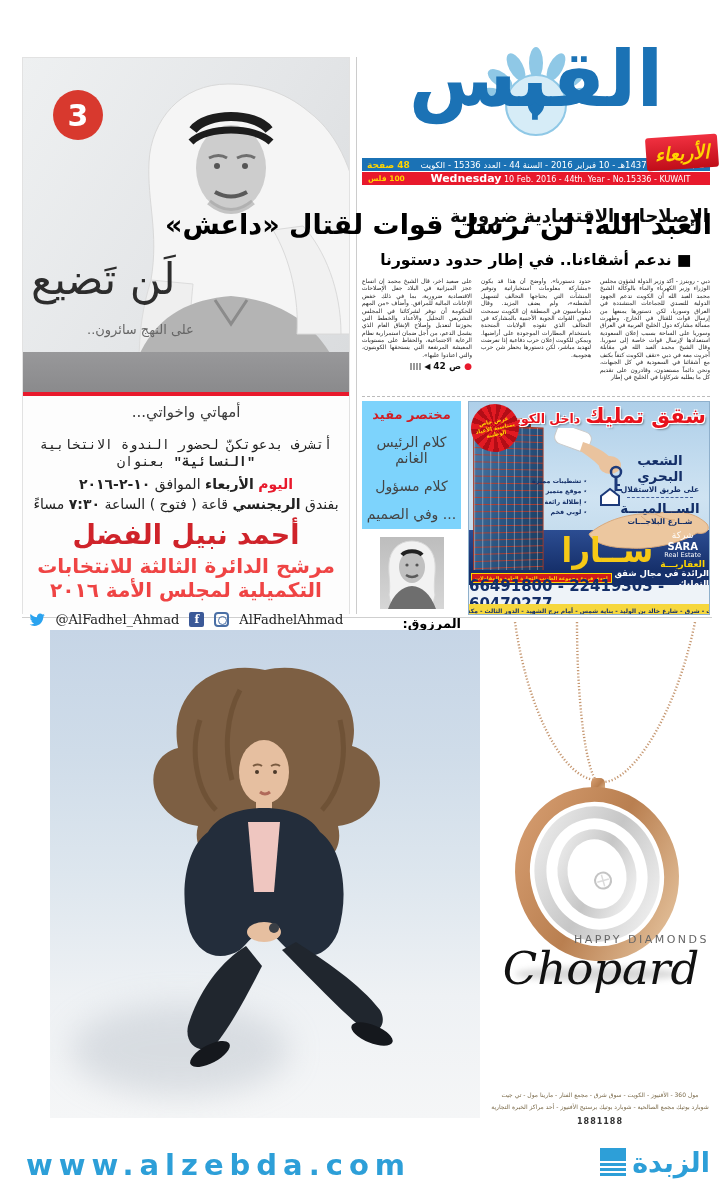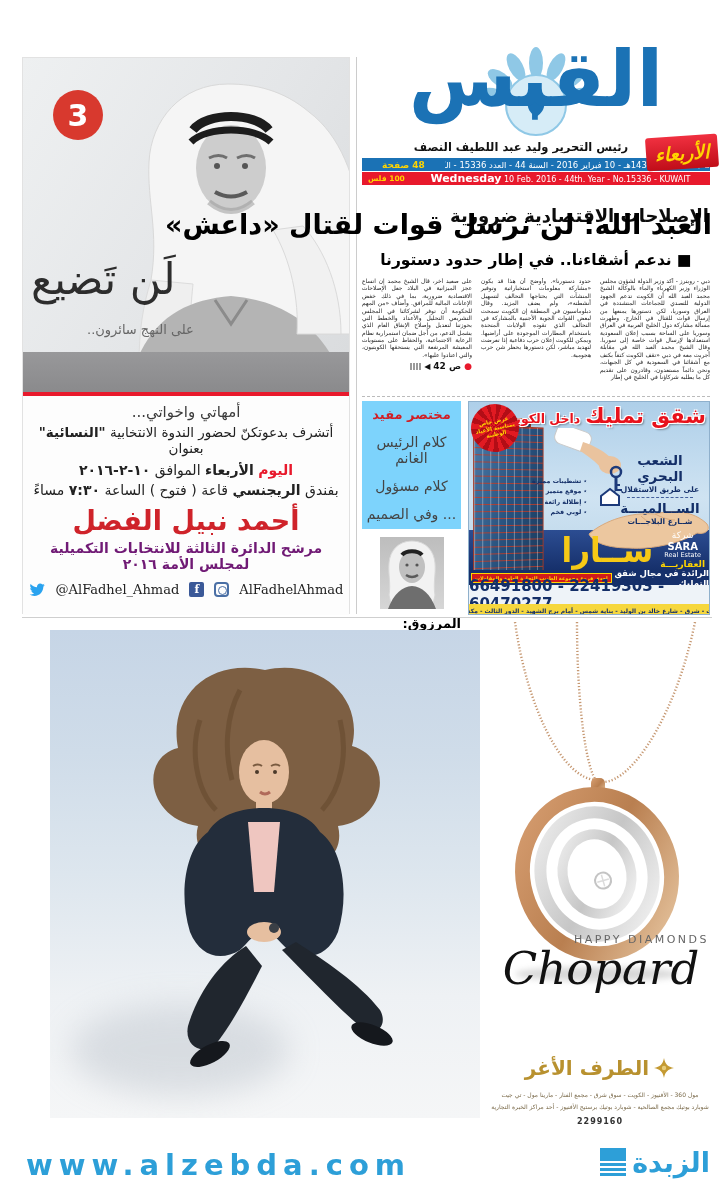--- a/index.html
+++ b/index.html
@@ -16,46 +16,46 @@
   .election-ad{position:absolute;left:22px;top:57px;width:328px;height:557px;border:1px solid #e2e2e2;background:#fff;box-sizing:border-box;}
   .ea-photo{position:relative;height:294px;background:linear-gradient(120deg,#eef0f1 0%,#e4e6e8 55%,#dadcde 100%);overflow:hidden;}
   .ea-man{position:absolute;right:-14px;top:12px;}
   .ea-num{position:absolute;left:30px;top:32px;width:50px;height:50px;border-radius:50%;background:#d8392e;color:#fff;
           font-size:30px;font-weight:bold;display:flex;align-items:center;justify-content:center;}
   .ea-slogan{position:absolute;left:8px;top:196px;font-size:43px;color:#2d2d2d;direction:rtl;}
   .ea-slogan-sub{position:absolute;left:64px;top:264px;font-size:13px;color:#666;direction:rtl;}
   .ea-band{height:40px;background:linear-gradient(#98989a,#8a8a8c);border-bottom:4px solid #e8192c;}
   .ea-invite{height:212px;background:#fdfdfd;direction:rtl;text-align:center;padding-top:7px;}
   .ea-greet{font-size:15px;color:#3c3c3c;}
-  .ea-line{font-size:13.5px;color:#222;margin-top:3px;}
+  .ea-line{font-size:13.5px;color:#222;margin-top:15px;font-family:Liberation Mono, monospace;}
   .ea-paren{font-size:23px;color:#333;margin-top:4px;}
   .ea-date{font-size:14px;color:#222;margin-top:6px;}
   .ea-venue{font-size:14px;color:#222;margin-top:4px;}
   .ea-candidate{font-size:27px;font-weight:bold;color:#cf232a;margin-top:7px;}
-  .ea-desc{font-size:14px;font-weight:bold;color:#701a75;margin-top:4px;}
+  .ea-desc{font-size:20px;font-weight:bold;color:#ef4444;margin-top:4px;}
   .ea-social{margin-top:10px;direction:ltr;display:flex;justify-content:center;align-items:center;gap:10px;
              font-size:13px;color:#222;font-family:"DejaVu Serif",serif;}
   .icon-fb{width:15px;height:15px;background:#3b5998;color:#fff;font-size:11px;font-weight:bold;border-radius:2px;
            display:flex;align-items:center;justify-content:center;font-family:"DejaVu Serif",serif;}
   .icon-ig{width:15px;height:15px;border:2px solid #4a6fa5;border-radius:4px;box-sizing:border-box;position:relative;}
   .icon-ig::after{content:"";position:absolute;left:2px;top:2px;width:7px;height:7px;border:1.5px solid #4a6fa5;border-radius:50%;}
 
   
   .paper{position:absolute;left:360px;top:45px;width:352px;height:570px;}
   .mast-sun{position:absolute;left:118px;top:2px;}
   .mast-word{position:absolute;left:0;right:0;top:-8px;text-align:center;font-size:78px;line-height:1.1;
              font-weight:bold;color:#1b72b5;direction:rtl;letter-spacing:-2px;}
   .mast-editor{position:absolute;top:95px;left:0;right:30px;text-align:center;font-size:11.5px;font-weight:bold;color:#111;direction:rtl;}
   .mast-ribbon{position:absolute;top:91px;left:286px;width:72px;height:33px;background:linear-gradient(#f03040,#c00d18);
                color:#ffd400;font-size:19px;font-weight:bold;font-style:italic;display:flex;align-items:center;justify-content:center;
                transform:rotate(-4deg);border-radius:3px;z-index:4;direction:rtl;}
   .strip-blue{position:absolute;top:113px;left:2px;width:348px;height:13px;background:#1b72b5;display:flex;align-items:center;
               direction:rtl;color:#fff;font-size:8.5px;}
   .strip-date{flex:1;text-align:center;white-space:nowrap;overflow:hidden;}
-  .strip-pages{color:#ffd400;font-weight:bold;font-size:9px;padding:0 20px;white-space:nowrap;}
+  .strip-pages{color:#ffd400;font-weight:bold;font-size:9px;padding:0 5px;white-space:nowrap;}
   .strip-red{position:absolute;top:127px;left:2px;width:348px;height:13px;background:#e8192c;display:flex;align-items:center;
              direction:rtl;color:#fff;}
   .strip-endate{flex:1;text-align:center;direction:ltr;font-size:8px;white-space:nowrap;}
   .strip-enday{font-size:11px;font-weight:bold;}
   .strip-price{color:#ffd400;font-size:7.5px;font-weight:bold;padding:0 6px;white-space:nowrap;}
   .kicker{position:absolute;top:160px;left:0;right:3px;text-align:right;font-size:18px;font-weight:bold;color:#0c0c0c;direction:rtl;}
   .headline{position:absolute;top:164px;left:0;right:0;text-align:right;font-size:27px;font-weight:bold;color:#000;direction:rtl;white-space:nowrap;}
   .subhead{position:absolute;top:206px;left:0;right:0;text-align:center;font-size:15.5px;font-weight:bold;color:#000;direction:rtl;}
   .body-cols{position:absolute;top:233px;left:2px;width:348px;height:114px;direction:rtl;display:flex;gap:9px;
              font-size:5.9px;line-height:1.25;color:#1a1a1a;text-align:justify;overflow:hidden;}
@@ -216,21 +216,20 @@
         <ellipse cx="78" cy="20" rx="7" ry="15" transform="rotate(28 78 20)"></ellipse>
         <ellipse cx="22" cy="32" rx="7" ry="14" transform="rotate(-55 22 32)"></ellipse>
         <ellipse cx="94" cy="32" rx="7" ry="14" transform="rotate(55 94 32)"></ellipse>
         <ellipse cx="14" cy="48" rx="7" ry="13" transform="rotate(-80 14 48)"></ellipse>
         <ellipse cx="102" cy="48" rx="7" ry="13" transform="rotate(80 102 48)"></ellipse>
       </g>
       <circle cx="58" cy="58" r="30" fill="#d6ecf7" stroke="#8fc8e6" stroke-width="2"></circle>
       <path d="M58,40 C48,52 46,62 58,70 C70,62 68,52 58,40 Z" fill="#1b72b5"></path>
     </svg>
     <div class="mast-word">القبس</div>
-    <div class="mast-editor">رئيس التحرير وليد عبد اللطيف النصف</div>
     <div class="mast-ribbon">الأربعاء</div>
     <div class="strip-blue">
       <span class="strip-date">2 جمادى الأولى 1437هـ - 10 فبراير 2016 - السنة 44 - العدد 15336 - الكويت</span>
       <span class="strip-pages">48 صفحة</span>
     </div>
     <div class="strip-red">
       <span class="strip-endate">
         <span class="strip-enday">Wednesday</span>
         <span>10 Feb. 2016 - 44th. Year - No.15336 - KUWAIT</span>
       </span>
@@ -411,30 +410,23 @@
       <g transform="rotate(-16 112 252)">
         <ellipse cx="112" cy="252" rx="74" ry="80" fill="none" stroke="url(#rose)" stroke-width="15"></ellipse>
         <ellipse cx="112" cy="252" rx="56" ry="62" fill="none" stroke="url(#silv)" stroke-width="12"></ellipse>
         <ellipse cx="112" cy="252" rx="34" ry="40" fill="none" stroke="url(#silv)" stroke-width="10"></ellipse>
         <circle cx="116" cy="260" r="8" fill="#ffffff" stroke="#c4c4c4" stroke-width="2"></circle>
         <path d="M116,254 v12 M110,260 h12" stroke="#dcdcdc" stroke-width="1.5"></path>
       </g>
     </svg>
     <div class="hd-line">HAPPY DIAMONDS</div>
     <div class="chop-script">Chopard</div>
-    <div class="retail">
-      <svg width="22" height="22" viewBox="0 0 22 22">
-        <path d="M11,1 C12,7 15,10 21,11 C15,12 12,15 11,21 C10,15 7,12 1,11 C7,10 10,7 11,1 Z" fill="#c49a33"></path>
-        <circle cx="11" cy="11" r="2.2" fill="#e8cd7a"></circle>
-      </svg>
-      <span class="retail-name">الطرف الأغر</span>
-    </div>
     <div class="chop-addr1">مول 360 - الأفنيوز - الكويت - سوق شرق - مجمع الفنار - مارينا مول - تي جيت</div>
     <div class="chop-addr2">شوبارد بوتيك مجمع الصالحية - شوبارد بوتيك برستيج الأفنيوز - أحد مراكز الخبرة التجارية</div>
-    <div class="chop-phone">2299160</div>
+    <div class="chop-phone">1881188</div>
   </div>
 
   <div class="footer-url">www.alzebda.com</div>
   <div class="footer-brand">
     <div class="brand-icon">
       <div class="bi-block"></div>
         <div class="bi-bar"></div>
         <div class="bi-bar"></div>
         <div class="bi-bar"></div>
     </div>

